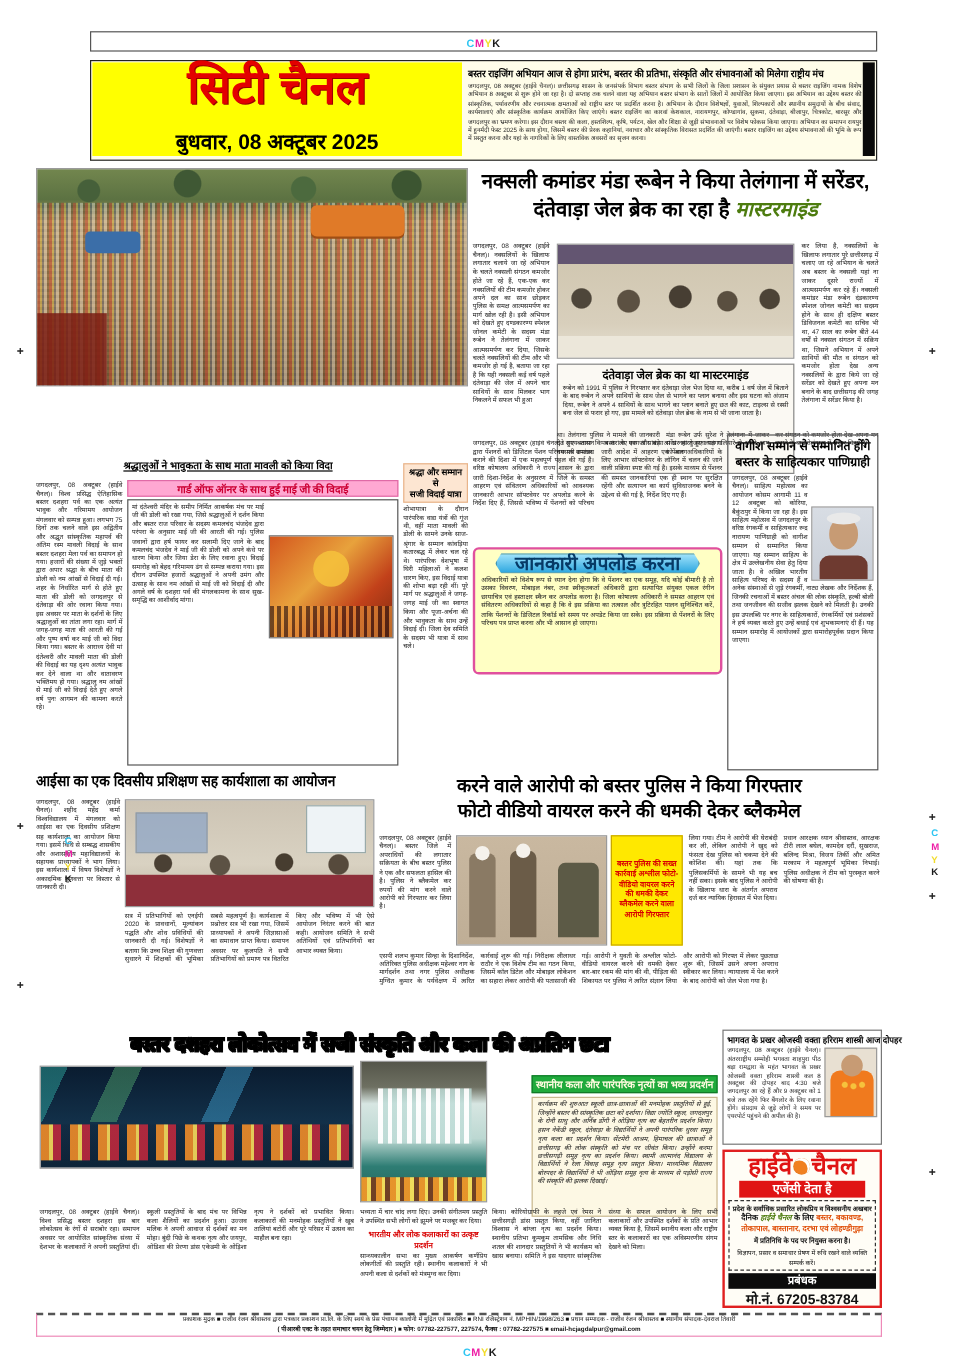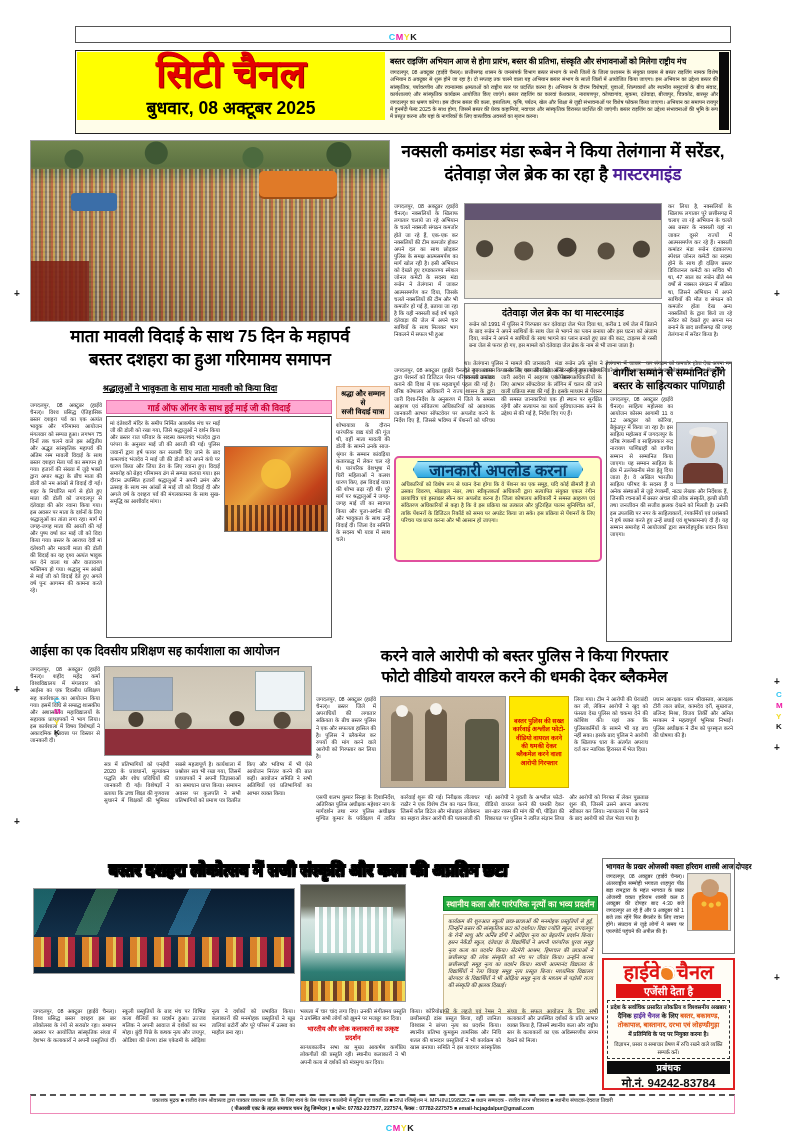--- a/index.html
+++ b/index.html
@@ -7,21 +7,21 @@
   body { width:800px; height:1133px; position:relative; overflow:hidden;
          font-family:"Liberation Sans","DejaVu Sans",sans-serif; color:#111; }
   .abs { position:absolute; }
   .bt { font-size:5.4px; line-height:1.32; text-align:justify; color:#1c1c1c; }
   .hl { font-weight:700; color:#000; }
   .center { text-align:center; }
   .photo { position:absolute; overflow:hidden; border:1px solid #9a9a9a; }
   .cols2 { column-count:2; column-gap:6px; }
   .cols3 { column-count:3; column-gap:6px; }
   .cols5 { column-count:5; column-gap:5px; }
-  .red { color:#4c1d95; }
+  .red { color:#4d7c0f;font-style:italic; }
   .regmark { position:absolute; font-size:10px; color:#222; font-weight:700; }
   .cmyk-letter { font-weight:700; font-size:9px; letter-spacing:0.5px; }
   .c-c{color:#2ec5f2;} .c-m{color:#ee1ea6;} .c-y{color:#f2dc2a;} .c-k{color:#1a1a1a;}
   .sidecmyk span { display:block; font-size:8px; font-weight:700; line-height:1.35; }
   .ribbon { background:linear-gradient(180deg,#9fe2fb,#2fa8e0); color:#063a66;
             clip-path:polygon(3% 0,97% 0,100% 50%,97% 100%,3% 100%,0 50%);
             font-weight:700; font-size:16px; text-align:center; line-height:17px;
             border:1px solid #1b7fb0; }
   .outline-head { color:#fff; -webkit-text-stroke:1.1px #000;
                   text-shadow:-1px -1px 0 #000,1px -1px 0 #000,-1px 1px 0 #000,1px 1px 0 #000; }
@@ -29,21 +29,21 @@
 </head>
 <body>
 
 <div class="abs" style="left:75px;top:26px;width:656px;height:17px;border:1px solid #555;">
   <div class="center" style="line-height:15px;">
     <span class="cmyk-letter c-c">C</span><span class="cmyk-letter c-m">M</span><span class="cmyk-letter c-y">Y</span><span class="cmyk-letter c-k">K</span>
   </div>
 </div>
 
 <div class="abs" style="left:75px;top:50px;width:656px;height:84px;border:1.5px solid #222;background:#fffde9;">
-  <div class="abs" style="left:1px;top:1px;width:308px;height:68px;background:#ffff00;display:flex;flex-direction:column;justify-content:space-between;align-items:center;padding:2px 4px;">
+  <div class="abs" style="left:1px;top:1px;width:308px;height:78px;background:#ffff00;display:flex;flex-direction:column;justify-content:space-between;align-items:center;padding:2px 4px;">
     <div style="font-size:39px;font-weight:700;color:#e30000;line-height:1.05;text-shadow:1px 1px 0 #9a0000;">सिटी चैनल</div>
     <div style="font-size:17.5px;font-weight:700;color:#000;line-height:1.1;">बुधवार, 08 अक्टूबर 2025</div>
   </div>
   <div class="abs" style="left:314px;top:4px;width:328px;height:74px;">
     <div class="hl" style="font-size:8.2px;white-space:nowrap;transform:scaleX(.93);transform-origin:left;">बस्तर राइजिंग अभियान आज से होगा प्रारंभ, बस्तर की प्रतिभा, संस्कृति और संभावनाओं को मिलेगा राष्ट्रीय मंच</div>
     <div class="bt" style="margin-top:3px;font-size:5.2px;line-height:1.42;">जगदलपुर, 08 अक्टूबर (हाईवे चैनल)। छत्तीसगढ़ शासन के जनसंपर्क विभाग बस्तर संभाग के सभी जिलों के जिला प्रशासन के संयुक्त प्रयास से बस्तर राइजिंग नामक विशेष अभियान 8 अक्टूबर से शुरू होने जा रहा है। दो सप्ताह तक चलने वाला यह अभियान बस्तर संभाग के सातों जिलों में आयोजित किया जाएगा। इस अभियान का उद्देश्य बस्तर की सांस्कृतिक, पर्यावरणीय और रचनात्मक क्षमताओं को राष्ट्रीय स्तर पर प्रदर्शित करना है। अभियान के दौरान विशेषज्ञों, युवाओं, शिल्पकारों और स्थानीय समुदायों के बीच संवाद, कार्यशालाएं और सांस्कृतिक कार्यक्रम आयोजित किए जाएंगे। बस्तर राइजिंग का कारवां केशकाल, नारायणपुर, कोण्डागांव, सुकमा, दंतेवाड़ा, बीजापुर, चित्रकोट, बारसूर और जगदलपुर का भ्रमण करेगा। इस दौरान बस्तर की कला, हस्तशिल्प, कृषि, पर्यटन, खेल और शिक्षा से जुड़ी संभावनाओं पर विशेष फोकस किया जाएगा। अभियान का समापन रायपुर में हुनर्मंदी फेस्ट 2025 के साथ होगा, जिसमें बस्तर की प्रेरक कहानियां, नवाचार और सांस्कृतिक विरासत प्रदर्शित की जाएंगी। बस्तर राइजिंग का उद्देश्य संभावनाओं की भूमि के रूप में प्रस्तुत करना और यहां के नागरिकों के लिए वास्तविक अवसरों का सृजन करना।</div>
   </div>
   <div class="abs" style="right:1px;top:1px;width:10px;height:78px;background:#0a0a0a;"></div>
 </div>
 
@@ -69,24 +69,20 @@
   </div>
   <div class="abs bt" style="left:274px;top:62px;width:64px;height:192px;">कर लिया है, नक्सलियों के खिलाफ लगातार पूरे छत्तीसगढ़ में चलाए जा रहे अभियान के चलते अब बस्तर के नक्सली यहां ना जाकर दूसरे राज्यों में आत्मसमर्पण कर रहे हैं। नक्सली कमांडर मंडा रूबेन दंडकारण्य स्पेशल जोनल कमेटी का सदस्य होने के साथ ही दक्षिण बस्तर डिविजनल कमेटी का सचिव भी था, 47 साल का रूबेन बीते 44 वर्षों से नक्सल संगठन में सक्रिय था, जिसने अभियान में अपने साथियों की मौत व संगठन को कमजोर होता देख अन्य नक्सलियों के द्वारा किये जा रहे सरेंडर को देखते हुए अपना मन बनाने के बाद छत्तीसगढ़ की जगह तेलंगाना में सरेंडर किया है।</div>
 </div>
 <div class="abs" style="left:464px;top:360px;width:268px;height:34px;display:flex;gap:5px;">
   <div class="bt" style="flex:1;">था। तेलंगाना पुलिस ने मामले की जानकारी देते हुए बताया कि बस्तर के एक और बड़े नक्सली कमांडर</div>
   <div class="bt" style="flex:1;">मंडा रूबेन उर्फ सुरेश ने तेलंगाना में जाकर सरेंडर करते हुए लाल गलियारे से अपने आप को अलग</div>
   <div class="bt" style="flex:1;">कर संगठन को कमजोर होता देख अपना मन बनाने के बाद तेलंगाना में सरेंडर किया है।</div>
 </div>
 
 <div class="abs" style="left:30px;top:326px;width:360px;height:316px;">
-  <div class="hl center" style="font-size:17px;line-height:1.35;">
-    <div>माता मावली विदाई के साथ 75 दिन के महापर्व</div>
-    <div>बस्तर दशहरा का हुआ गरिमामय समापन</div>
-  </div>
   <div class="hl center" style="position:absolute;left:20px;top:56px;width:280px;font-size:8.5px;text-decoration:underline;">श्रद्धालुओं ने भावुकता के साथ माता मावली को किया विदा</div>
   <div class="abs bt" style="left:0;top:76px;width:72px;height:238px;">जगदलपुर, 08 अक्टूबर (हाईवे चैनल)। विश्व प्रसिद्ध ऐतिहासिक बस्तर दशहरा पर्व का एक अत्यंत भावुक और गरिमामय आयोजन मंगलवार को सम्पन्न हुआ। लगभग 75 दिनों तक चलने वाले इस अद्वितीय और अद्भुत सांस्कृतिक महापर्व की अंतिम रस्म मावली विदाई के साथ बस्तर दशहरा मेला पर्व का समापन हो गया। हजारों की संख्या में जुड़े भक्तों द्वारा अपार श्रद्धा के बीच माता की डोली को नम आंखों से विदाई दी गई। शहर के निर्धारित मार्ग से होते हुए माता की डोली को जगदलपुर से दंतेवाड़ा की ओर रवाना किया गया। इस अवसर पर माता के दर्शनों के लिए श्रद्धालुओं का तांता लगा रहा। मार्ग में जगह-जगह माता की आरती की गई और पुष्प वर्षा कर माई जी को विदा किया गया। बस्तर के आराध्य देवी मां दंतेश्वरी और मावली माता की डोली की विदाई का यह दृश्य अत्यंत भावुक कर देने वाला था और वातावरण भक्तिमय हो गया। श्रद्धालु नम आंखों से माई जी को विदाई देते हुए अगले वर्ष पुनः आगमन की कामना करते रहे।</div>
   <div class="abs" style="left:76px;top:74px;width:226px;height:240px;font-family:Liberation Serif, serif;">
     <div class="center" style="background:#ffa8d2;color:#cc0033;font-weight:700;font-size:8.8px;line-height:14px;height:14px;border:1px solid #e06aa6;">गार्ड ऑफ ऑनर के साथ हुई माई जी की विदाई</div>
     <div style="border:1px solid #555;margin-top:2px;padding:3px;height:222px;overflow:hidden;">
       <div class="photo" style="position:relative;float:right;width:104px;height:86px;margin:26px 0 2px 4px;border:1px solid #777;background:linear-gradient(135deg,#d4561e 0%,#e8a23c 40%,#c2411a 70%,#7e2a10 100%);">
         <div class="abs" style="left:0;bottom:0;width:100%;height:26px;background:repeating-linear-gradient(90deg, rgba(60,30,20,.7) 0 3px, rgba(230,150,60,.6) 3px 6px);"></div>
         <div class="abs" style="left:36px;top:12px;width:30px;height:30px;background:#f6c23c;border-radius:50%;opacity:.85;"></div>
       </div>
       <div class="bt">मां दंतेश्वरी मंदिर के समीप निर्मित आकर्षक मंच पर माई जी की डोली को रखा गया, जिसे श्रद्धालुओं ने दर्शन किया और बस्तर राज परिवार के सदस्य कमलचंद भंजदेव द्वारा परंपरा के अनुसार माई जी की आरती की गई। पुलिस जवानों द्वारा हर्ष फायर कर सलामी दिए जाने के बाद कमलचंद भंजदेव ने माई जी की डोली को अपने कंधे पर धारण किया और जिया डेरा के लिए रवाना हुए। विदाई समारोह को बेहद गरिमामय ढंग से सम्पन्न कराया गया। इस दौरान उपस्थित हजारों श्रद्धालुओं ने अपनी उमंग और उत्साह के साथ नम आंखों से माई जी को विदाई दी और अगले वर्ष के दशहरा पर्व की मंगलकामना के साथ सुख-समृद्धि का आशीर्वाद मांगा।</div>
@@ -197,21 +193,21 @@
     <span>हाईवे</span><span style="display:inline-block;width:14px;height:14px;background:radial-gradient(circle at 50% 50%, #f08020 60%, #c05a10 100%);border-radius:50%;position:relative;top:1px;margin:0 1px;box-shadow:inset -2px 2px 0 #fff;"></span><span>चैनल</span>
   </div>
   <div class="center" style="background:#e01414;color:#fff;font-weight:700;font-size:10.5px;line-height:14px;height:14px;width:86%;margin:1px auto;">एजेंसी देता है</div>
   <div style="border:1.5px dashed #333;margin-top:2px;padding:2px 2px;text-align:center;">
     <div style="font-size:5.6px;font-weight:700;">प्रदेश के सर्वाधिक प्रसारित लोकप्रिय व विश्वसनीय अखबार</div>
     <div style="font-size:6.6px;font-weight:700;margin-top:1px;line-height:1.3;"><span>दैनिक </span><span class="red">हाईवे चैनल</span><span> के लिए </span><span style="color:#e0500a;">बस्तर, बकावण्ड, तोकापाल, बास्तानार, दरभा एवं लोहण्डीगुड़ा</span></div>
     <div style="font-size:5.8px;font-weight:700;margin-top:1px;">में प्रतिनिधि के पद पर नियुक्त करना है।</div>
     <div style="font-size:5.3px;margin-top:2px;">विज्ञापन, प्रसार व समाचार प्रेषण में रुचि रखने वाले व्यक्ति सम्पर्क करें।</div>
   </div>
   <div class="center" style="background:#0c0c0c;color:#fff;font-weight:700;font-size:9.5px;line-height:13px;height:13px;margin-top:2px;">प्रबंधक</div>
-  <div class="center" style="font-size:11.5px;font-weight:700;margin-top:1px;">मो.नं. 94242-83784</div>
+  <div class="center" style="font-size:11.5px;font-weight:700;margin-top:1px;">मो.नं. 67205-83784</div>
 </div>
 
 <div class="abs" style="left:30px;top:1094px;width:705px;height:20px;border:1px solid #ee8ab8;border-top:2px dashed #555;padding:1px 4px;text-align:center;">
   <div style="font-size:5.2px;line-height:1.45;">प्रकाशक मुद्रक ■ राजीव रंजन श्रीवास्तव द्वारा पत्रकार प्रकाशन प्रा.लि. के लिए स्वयं के प्रेस पंचायन कालोनी में मुद्रित एवं प्रकाशित ■ RNI रजिस्ट्रेशन नं. MPHIN/1998/263 ■ प्रधान सम्पादक - राजीव रंजन श्रीवास्तव ■ स्थानीय संपादक-देवराज तिवारी</div>
   <div style="font-size:5.2px;line-height:1.45;font-weight:700;">( पीआरबी एक्ट के तहत समाचार चयन हेतु जिम्मेदार ) ■ फोन: 07782-227577, 227574, फैक्स : 07782-227575 ■ email-hcjagdalpur@gmail.com</div>
 </div>
 <div class="abs center" style="left:370px;top:1117px;width:60px;">
   <span class="cmyk-letter c-c">C</span><span class="cmyk-letter c-m">M</span><span class="cmyk-letter c-y">Y</span><span class="cmyk-letter c-k">K</span>
 </div>
 

